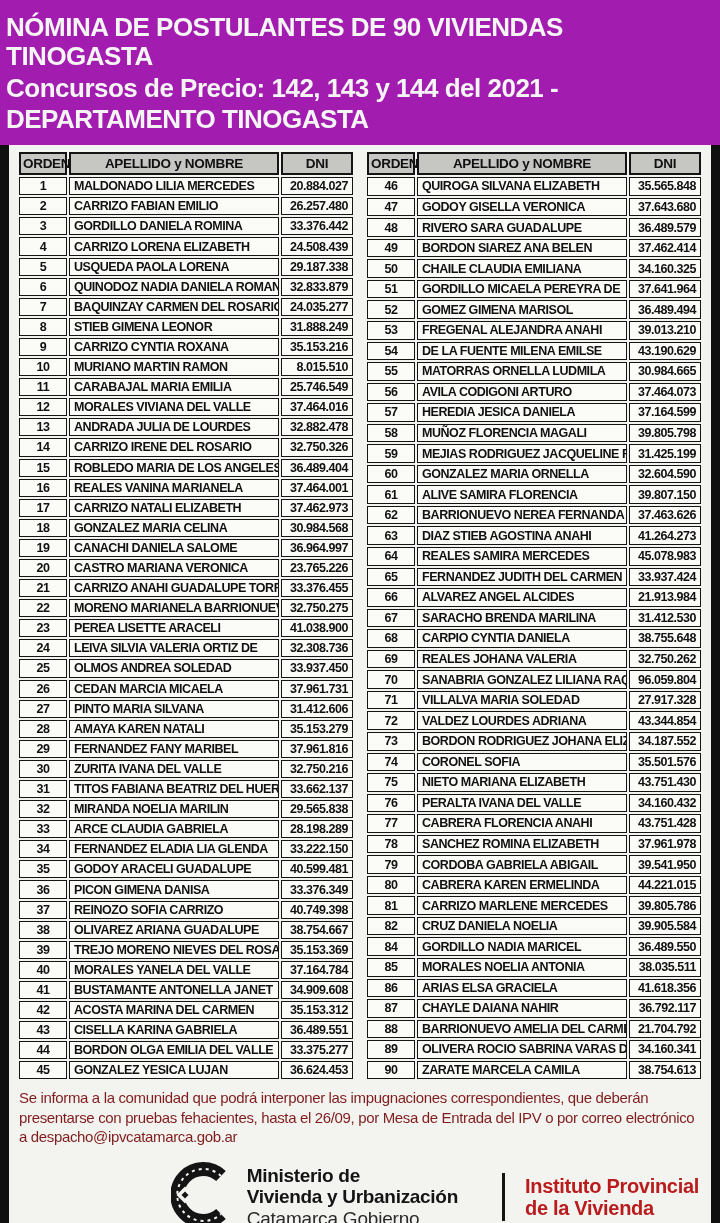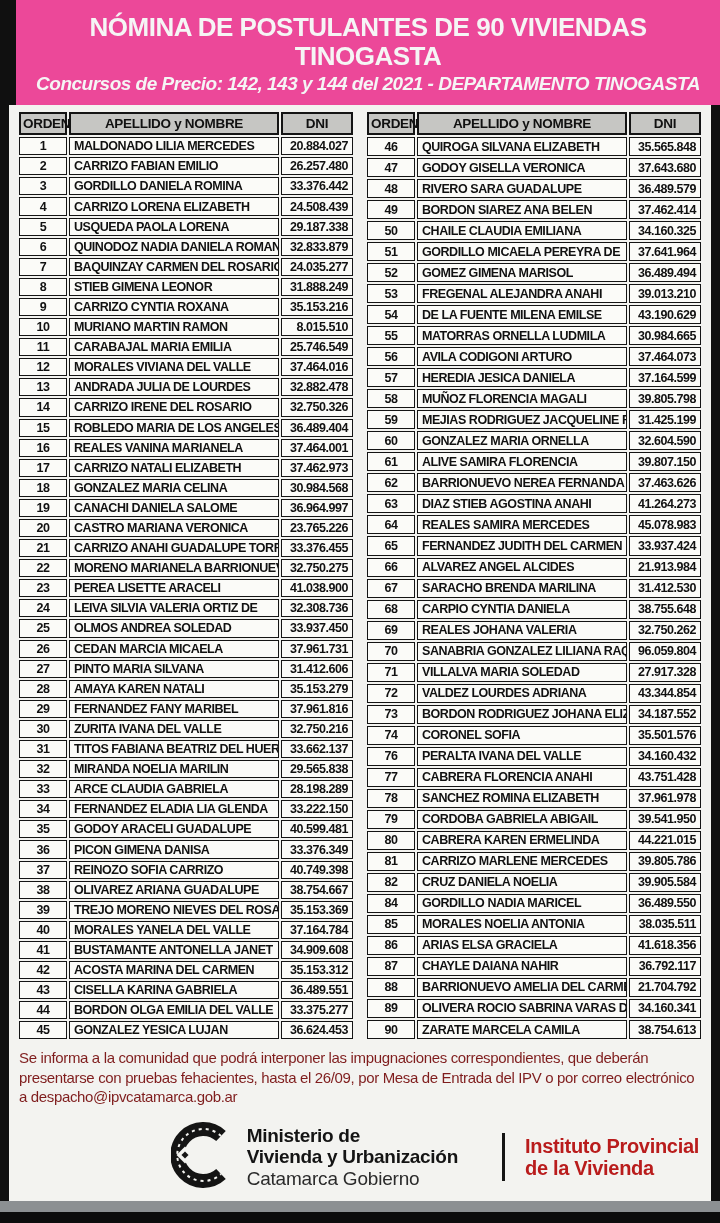--- a/index.html
+++ b/index.html
@@ -7,29 +7,28 @@
     width:720px;height:1223px;
     background:#101010;
     font-family:"Liberation Sans",sans-serif;
     position:relative;
     -webkit-font-smoothing:antialiased;
   }
   .page{width:720px;height:1223px;display:flex;flex-direction:column;}
 
   
   .hdr{
-    background:#ec4899;color:#f5f5f5;text-align:center;
+    background:#a21caf;color:#f5f5f5;text-align:left;
     padding:13px 6px 10px 6px;
-    margin-left:16px;
   }
   .hdr .title{
     font-size:26px;font-weight:bold;letter-spacing:-0.5px;line-height:1.1;
   }
   .hdr .subtitle{
-    font-size:19px;font-weight:bold;letter-spacing:-0.5px;margin-top:3px;font-style:italic;
+    font-size:26px;font-weight:bold;letter-spacing:-0.5px;margin-top:3px;
   }
 
   
   .sheet{
     margin:0 9px;background:#f3f3f0;flex:1;
     display:flex;flex-direction:column;align-items:flex-end;
   }
   .tables{
     display:flex;gap:10px;padding:5px 8px 0 8px;
   }
@@ -488,20 +487,25 @@
             </tr>
             <tr>
               <td class="orden">73</td>
               <td class="name">BORDON RODRIGUEZ JOHANA ELIZABETH</td>
               <td class="dni">34.187.552</td>
             </tr>
             <tr>
               <td class="orden">74</td>
               <td class="name">CORONEL SOFIA</td>
               <td class="dni">35.501.576</td>
+            </tr>
+            <tr>
+              <td class="orden">75</td>
+              <td class="name">NIETO MARIANA ELIZABETH</td>
+              <td class="dni">43.751.430</td>
             </tr>
             <tr>
               <td class="orden">76</td>
               <td class="name">PERALTA IVANA DEL VALLE</td>
               <td class="dni">34.160.432</td>
             </tr>
             <tr>
               <td class="orden">77</td>
               <td class="name">CABRERA FLORENCIA ANAHI</td>
               <td class="dni">43.751.428</td>

